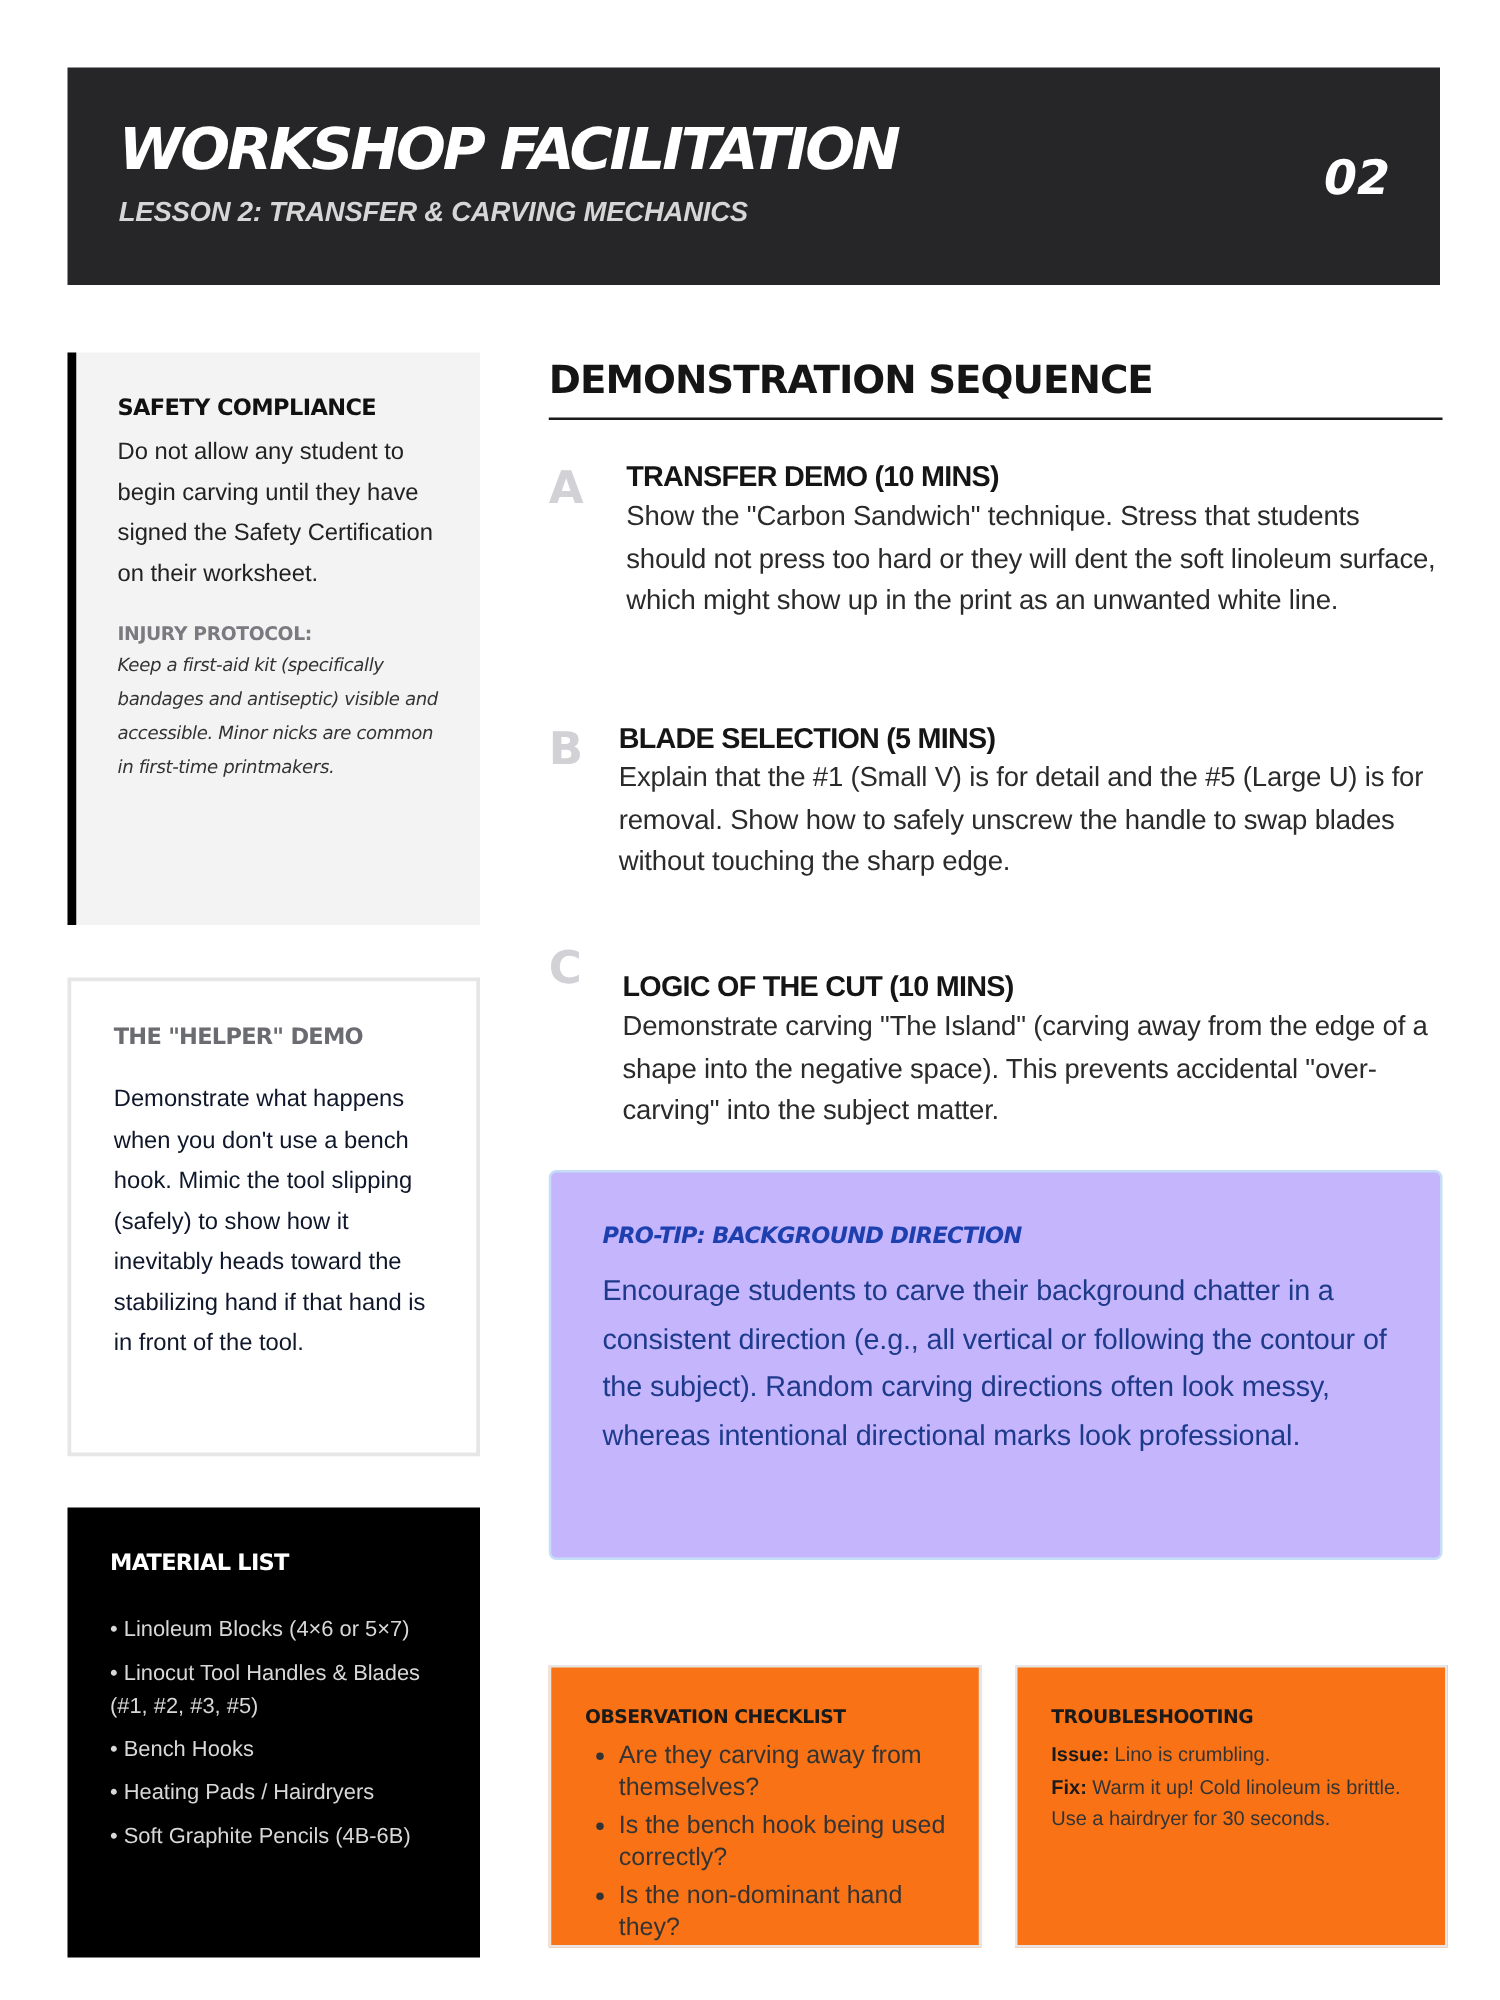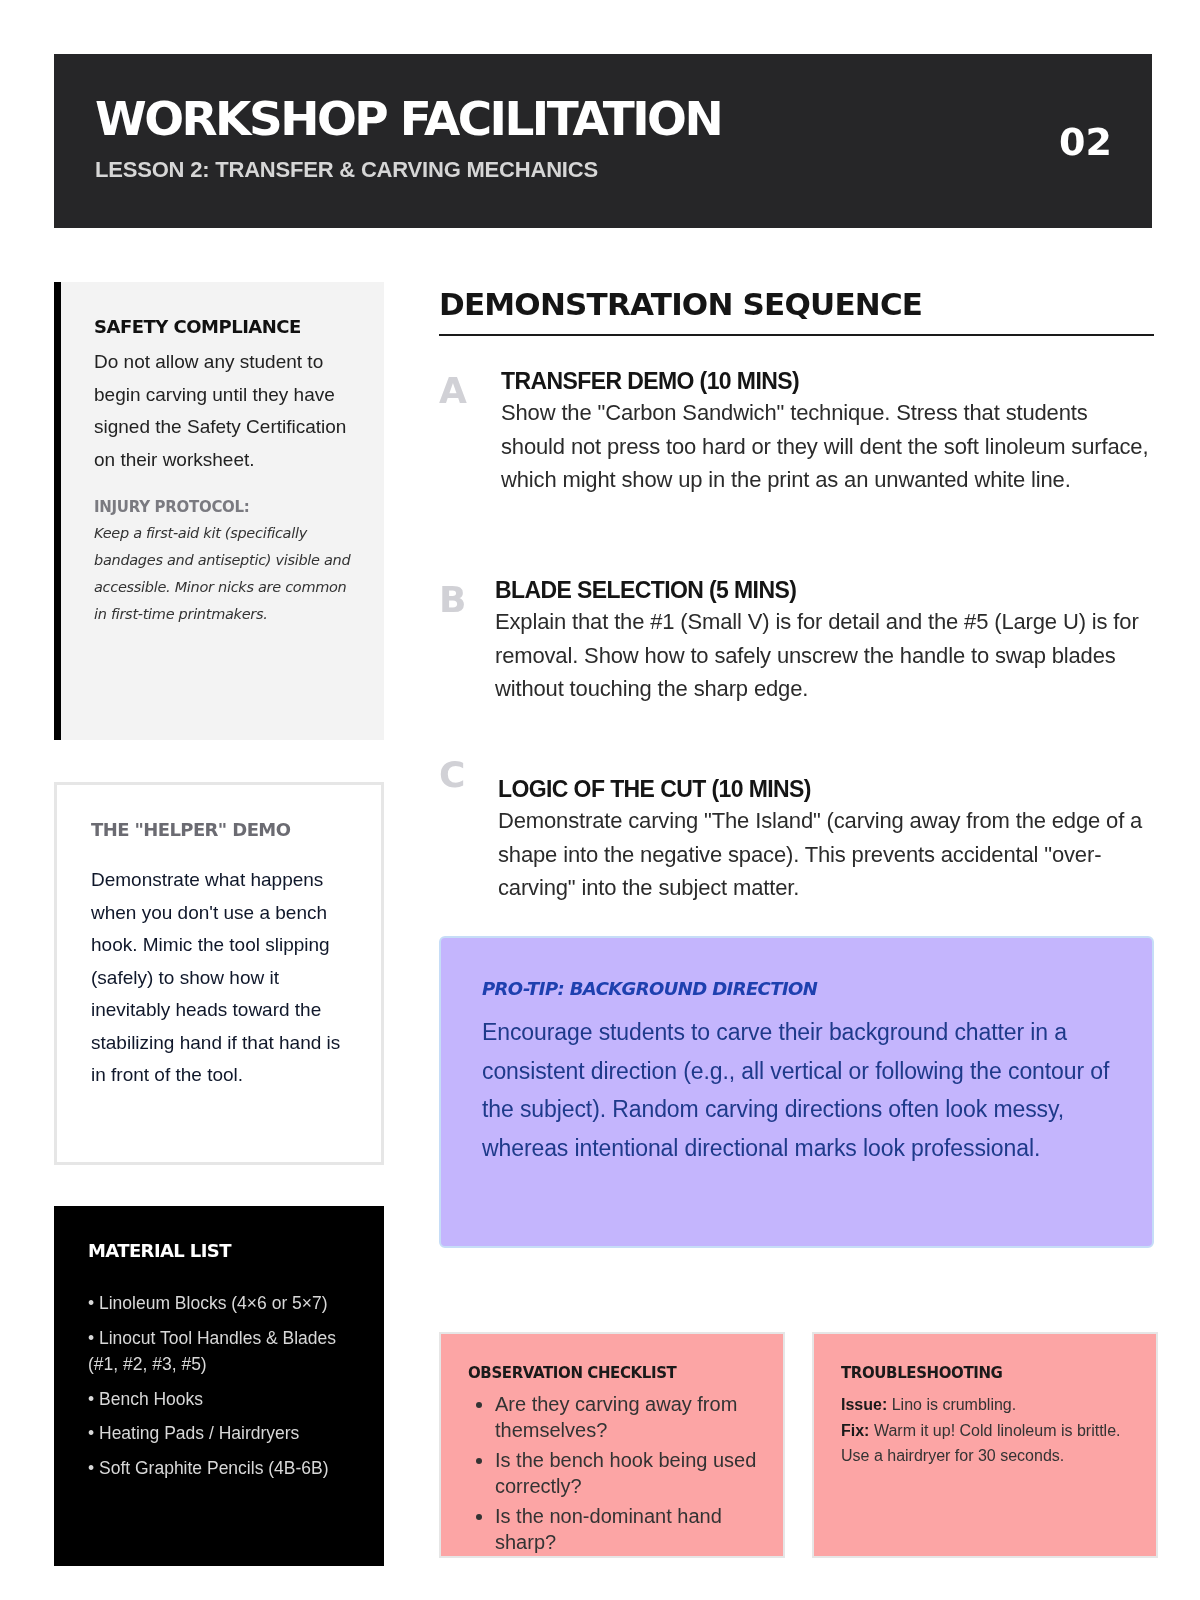--- a/index.html
+++ b/index.html
@@ -3,21 +3,21 @@
 <meta charset="utf-8">
 <style>
   html, body { margin: 0; padding: 0; }
   body {
     width: 1200px; height: 1600px; background: #ffffff;
     font-family: "Liberation Sans", sans-serif; color: #1a1a1a;
     position: relative; overflow: hidden;
   }
   .header {
     position: absolute; left: 54px; top: 54px; width: 1098px; height: 174px;
-    background: #262628; color: #fff; box-sizing: border-box;
+    background: #262628; color: #fff; box-sizing: border-box; font-style: italic;
   }
   .header .title {
     position: absolute; left: 41px; top: 42px;
     font-family: "DejaVu Sans", sans-serif; font-weight: bold;
     font-size: 46px; letter-spacing: -2.5px; line-height: 1;
     transform: scaleX(1.02); transform-origin: left;
   }
   .header .subtitle {
     position: absolute; left: 41px; top: 103px;
     font-weight: bold; font-size: 22px; color: #d6d6d6; letter-spacing: -0.2px;
@@ -94,21 +94,21 @@
     padding: 40px 40px 0 41px;
   }
   .protip .h {
     font-family: "DejaVu Sans", sans-serif; font-weight: bold; font-style: italic;
     font-size: 18px; color: #1e40af; letter-spacing: -0.6px; margin-bottom: 14px;
   }
   .protip .p { font-size: 23px; line-height: 38.5px; color: #1e3a8a; letter-spacing: -0.1px; }
 
   .card {
     position: absolute; top: 1332px; width: 346px; height: 226px;
-    background: #fca5a5; border: 2px solid #e6e6e6; box-sizing: border-box;
+    background: #f97316; border: 2px solid #e6e6e6; box-sizing: border-box;
     padding: 30px 26px 0 27px;
   }
   .card .h {
     font-family: "DejaVu Sans", sans-serif; font-weight: bold; font-size: 15px;
     letter-spacing: -0.4px; color: #1a1a1a; margin-bottom: 10px;
   }
   .card ul { margin: 0; padding-left: 27px; }
   .card li { font-size: 20px; line-height: 25.5px; color: #333; margin-bottom: 5px; }
   .card .p { font-size: 16px; line-height: 25.5px; color: #333; }
   .card .p b { color: #1a1a1a; }
@@ -173,21 +173,21 @@
 <div class="protip">
   <div class="h">PRO-TIP: BACKGROUND DIRECTION</div>
   <div class="p">Encourage students to carve their background chatter in a consistent direction (e.g., all vertical or following the contour of the subject). Random carving directions often look messy, whereas intentional directional marks look professional.</div>
 </div>
 
 <div class="card" style="left:439px;">
   <div class="h">OBSERVATION CHECKLIST</div>
   <ul>
     <li>Are they carving away from themselves?</li>
     <li>Is the bench hook being used correctly?</li>
-    <li>Is the non-dominant hand sharp?</li>
+    <li>Is the non-dominant hand they?</li>
   </ul>
 </div>
 
 <div class="card" style="left:812px;">
   <div class="h">TROUBLESHOOTING</div>
   <div class="p"><b>Issue:</b><span> Lino is crumbling.</span></div>
   <div class="p"><b>Fix:</b><span> Warm it up! Cold linoleum is brittle. Use a hairdryer for 30 seconds.</span></div>
 </div>
 
 </body></html>

